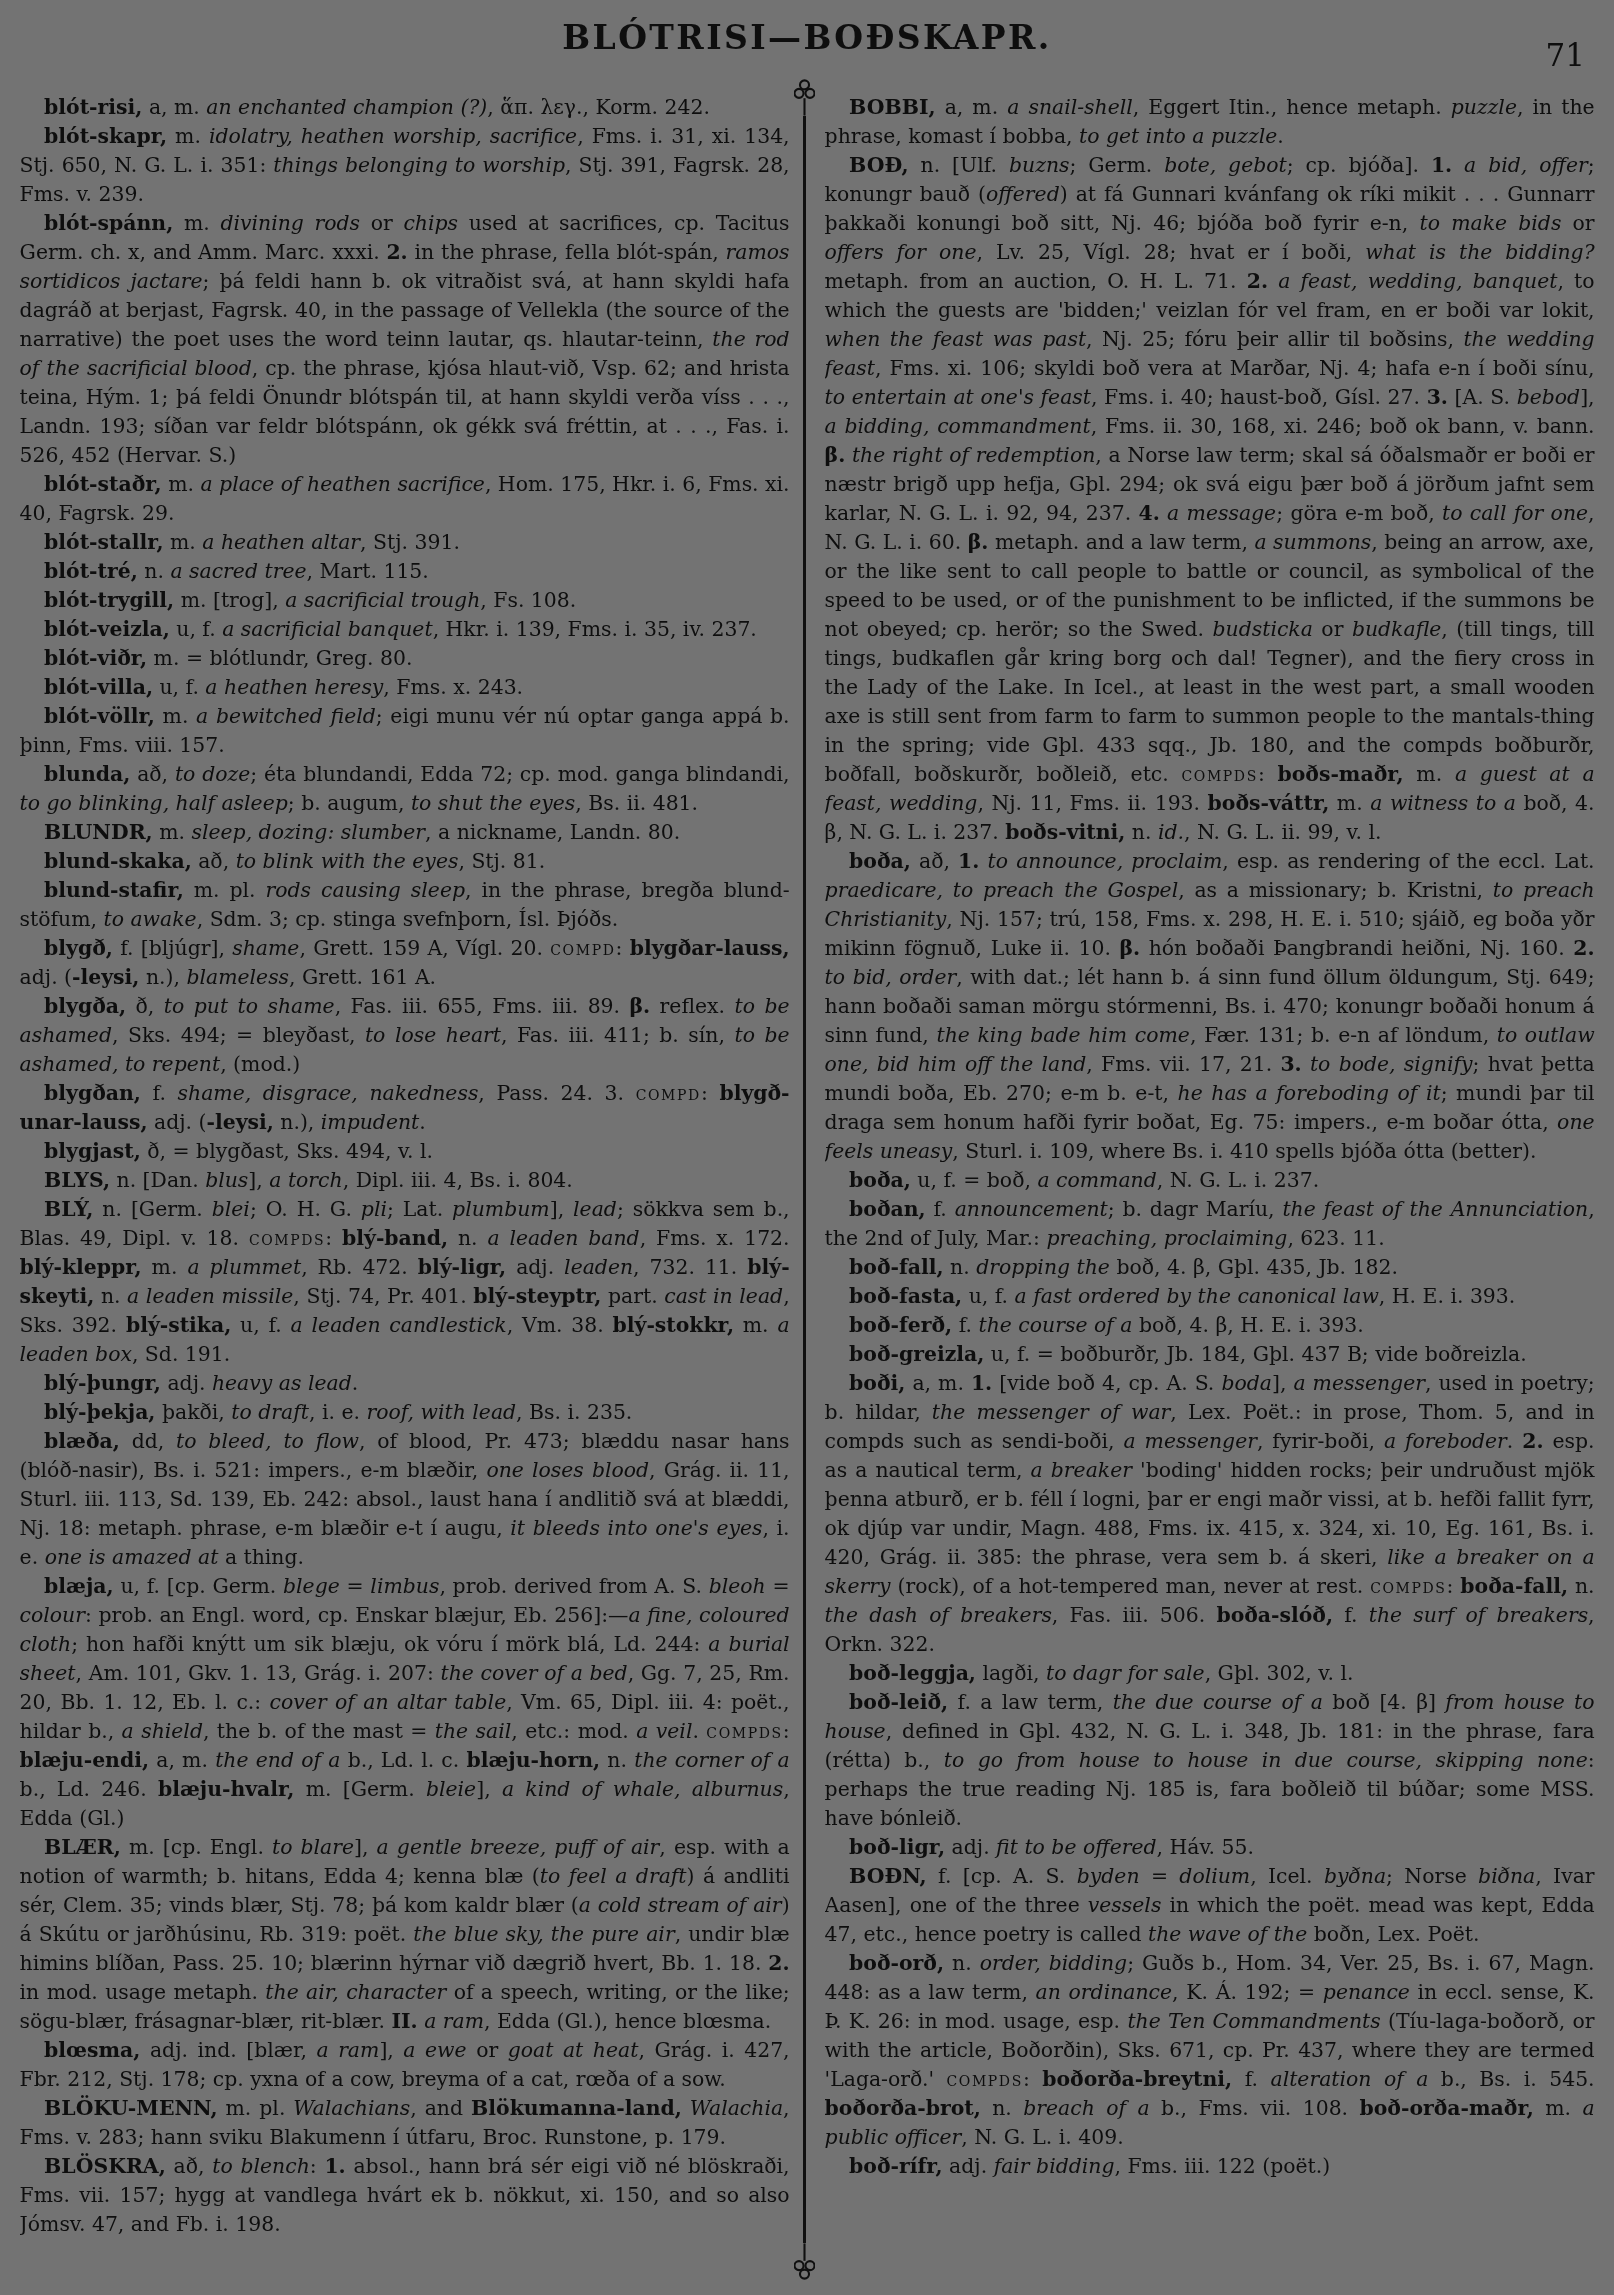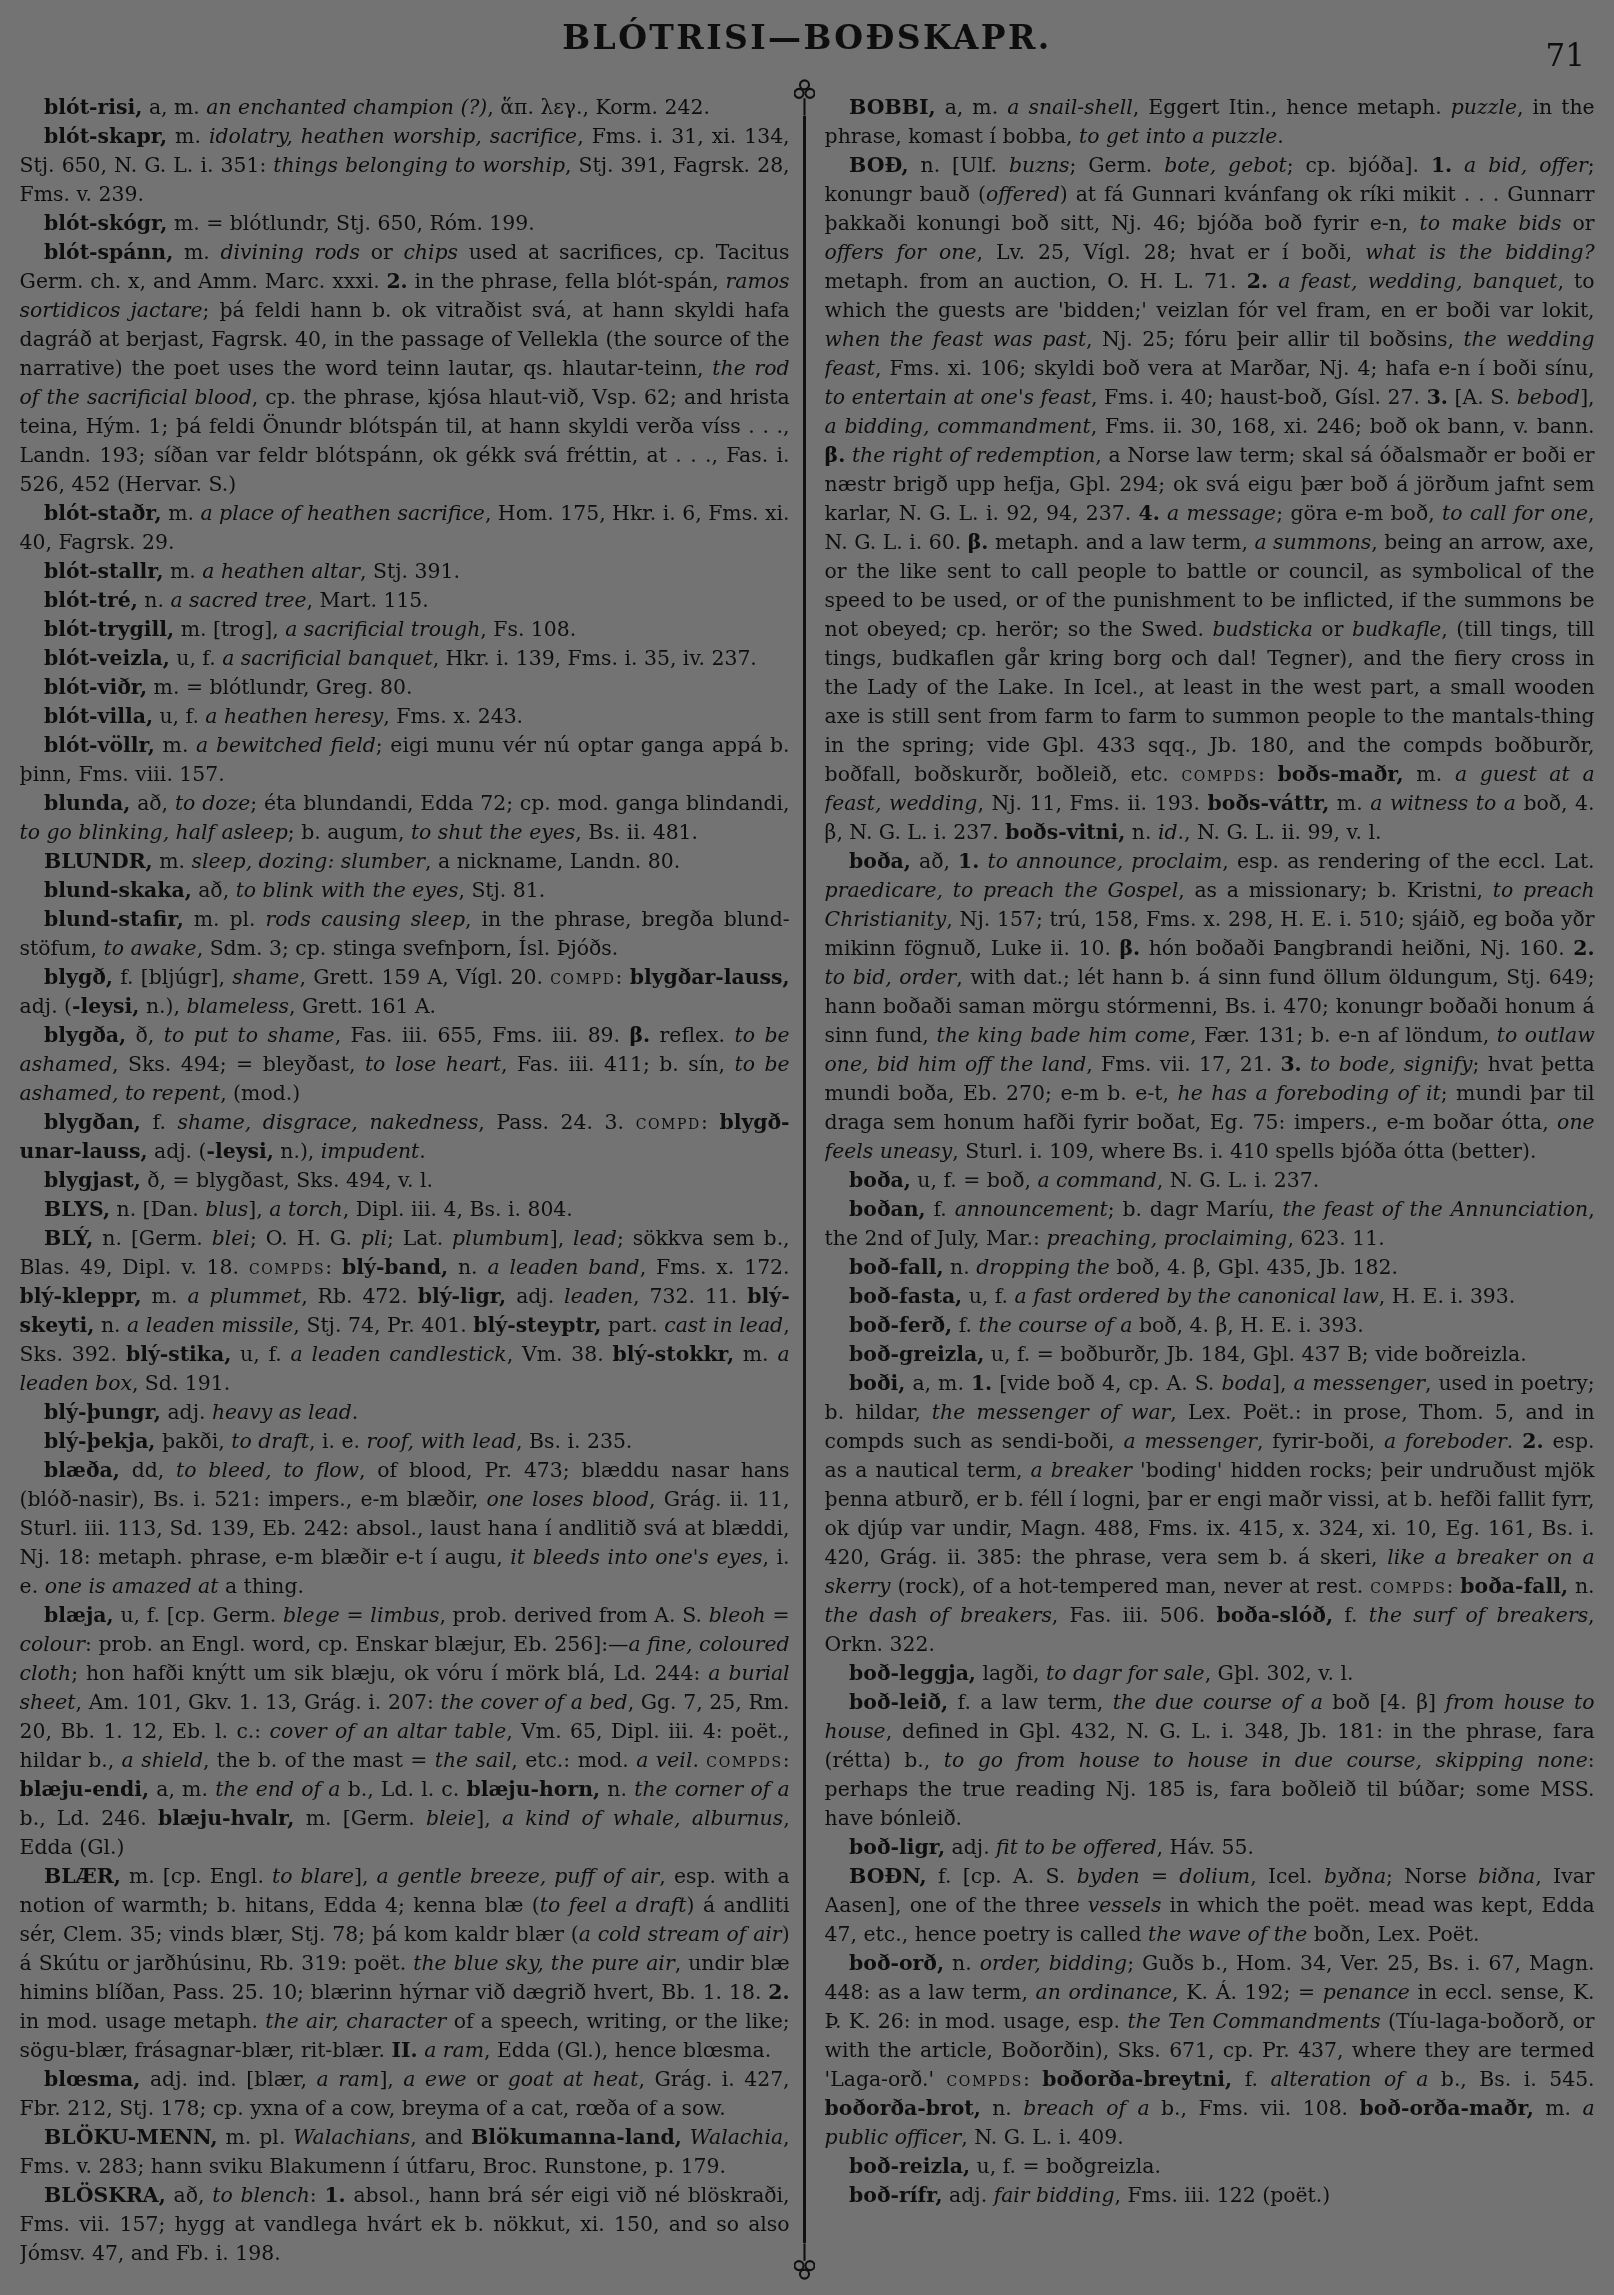--- a/index.html
+++ b/index.html
@@ -72,21 +72,20 @@
         <circle cx="19.8" cy="27.5" r="5.6"></circle>
         <circle cx="13" cy="38" r="5.6"></circle>
       </g>
     </svg>
   </div>
 
   <div class="columns">
     <div class="column">
         <p class="entry"><span class="run-b">blót-risi,</span><span class="run-r"> a, m. </span><span class="run-i">an enchanted champion (?)</span><span class="run-r">, ἅπ. λεγ., Korm. 242.</span></p>
         <p class="entry"><span class="run-b">blót-skapr,</span><span class="run-r"> m. </span><span class="run-i">idolatry, heathen worship, sacrifice</span><span class="run-r">, Fms. i. 31, xi. 134, Stj. 650, N. G. L. i. 351: </span><span class="run-i">things belonging to worship</span><span class="run-r">, Stj. 391, Fagrsk. 28, Fms. v. 239.</span></p>
-        <p class="entry"><span class="run-b">blót-skógr,</span><span class="run-r"> m. = blótlundr, Stj. 650, Róm. 199.</span></p>
         <p class="entry"><span class="run-b">blót-spánn,</span><span class="run-r"> m. </span><span class="run-i">divining rods</span><span class="run-r"> or </span><span class="run-i">chips</span><span class="run-r"> used at sacrifices, cp. Tacitus Germ. ch. x, and Amm. Marc. xxxi. </span><span class="run-b">2.</span><span class="run-r"> in the phrase, fella blót-spán, </span><span class="run-i">ramos sortidicos jactare</span><span class="run-r">; þá feldi hann b. ok vitraðist svá, at hann skyldi hafa dagráð at berjast, Fagrsk. 40, in the passage of Vellekla (the source of the narrative) the poet uses the word teinn lautar, qs. hlautar-teinn, </span><span class="run-i">the rod of the sacrificial blood</span><span class="run-r">, cp. the phrase, kjósa hlaut-við, Vsp. 62; and hrista teina, Hým. 1; þá feldi Önundr blótspán til, at hann skyldi verða víss . . ., Landn. 193; síðan var feldr blótspánn, ok gékk svá fréttin, at . . ., Fas. i. 526, 452 (Hervar. S.)</span></p>
         <p class="entry"><span class="run-b">blót-staðr,</span><span class="run-r"> m. </span><span class="run-i">a place of heathen sacrifice</span><span class="run-r">, Hom. 175, Hkr. i. 6, Fms. xi. 40, Fagrsk. 29.</span></p>
         <p class="entry"><span class="run-b">blót-stallr,</span><span class="run-r"> m. </span><span class="run-i">a heathen altar</span><span class="run-r">, Stj. 391.</span></p>
         <p class="entry"><span class="run-b">blót-tré,</span><span class="run-r"> n. </span><span class="run-i">a sacred tree</span><span class="run-r">, Mart. 115.</span></p>
         <p class="entry"><span class="run-b">blót-trygill,</span><span class="run-r"> m. [trog], </span><span class="run-i">a sacrificial trough</span><span class="run-r">, Fs. 108.</span></p>
         <p class="entry"><span class="run-b">blót-veizla,</span><span class="run-r"> u, f. </span><span class="run-i">a sacrificial banquet</span><span class="run-r">, Hkr. i. 139, Fms. i. 35, iv. 237.</span></p>
         <p class="entry"><span class="run-b">blót-viðr,</span><span class="run-r"> m. = blótlundr, Greg. 80.</span></p>
         <p class="entry"><span class="run-b">blót-villa,</span><span class="run-r"> u, f. </span><span class="run-i">a heathen heresy</span><span class="run-r">, Fms. x. 243.</span></p>
         <p class="entry"><span class="run-b">blót-völlr,</span><span class="run-r"> m. </span><span class="run-i">a bewitched field</span><span class="run-r">; eigi munu vér nú optar ganga appá b. þinn, Fms. viii. 157.</span></p>
         <p class="entry"><span class="run-b">blunda,</span><span class="run-r"> að, </span><span class="run-i">to doze</span><span class="run-r">; éta blundandi, Edda 72; cp. mod. ganga blindandi, </span><span class="run-i">to go blinking, half asleep</span><span class="run-r">; b. augum, </span><span class="run-i">to shut the eyes</span><span class="run-r">, Bs. ii. 481.</span></p>
@@ -117,20 +116,19 @@
         <p class="entry"><span class="run-b">boð-fall,</span><span class="run-r"> n. </span><span class="run-i">dropping the</span><span class="run-r"> boð, 4. β, Gþl. 435, Jb. 182.</span></p>
         <p class="entry"><span class="run-b">boð-fasta,</span><span class="run-r"> u, f. </span><span class="run-i">a fast ordered by the canonical law</span><span class="run-r">, H. E. i. 393.</span></p>
         <p class="entry"><span class="run-b">boð-ferð,</span><span class="run-r"> f. </span><span class="run-i">the course of a</span><span class="run-r"> boð, 4. β, H. E. i. 393.</span></p>
         <p class="entry"><span class="run-b">boð-greizla,</span><span class="run-r"> u, f. = boðburðr, Jb. 184, Gþl. 437 B; vide boðreizla.</span></p>
         <p class="entry"><span class="run-b">boði,</span><span class="run-r"> a, m. </span><span class="run-b">1.</span><span class="run-r"> [vide boð 4, cp. A. S. </span><span class="run-i">boda</span><span class="run-r">], </span><span class="run-i">a messenger</span><span class="run-r">, used in poetry; b. hildar, </span><span class="run-i">the messenger of war</span><span class="run-r">, Lex. Poët.: in prose, Thom. 5, and in compds such as sendi-boði, </span><span class="run-i">a messenger</span><span class="run-r">, fyrir-boði, </span><span class="run-i">a foreboder</span><span class="run-r">. </span><span class="run-b">2.</span><span class="run-r"> esp. as a nautical term, </span><span class="run-i">a breaker</span><span class="run-r"> 'boding' hidden rocks; þeir undruðust mjök þenna atburð, er b. féll í logni, þar er engi maðr vissi, at b. hefði fallit fyrr, ok djúp var undir, Magn. 488, Fms. ix. 415, x. 324, xi. 10, Eg. 161, Bs. i. 420, Grág. ii. 385: the phrase, vera sem b. á skeri, </span><span class="run-i">like a breaker on a skerry</span><span class="run-r"> (rock), of a hot-tempered man, never at rest. </span><span class="run-sc">compds</span><span class="run-r">: </span><span class="run-b">boða-fall,</span><span class="run-r"> n. </span><span class="run-i">the dash of breakers</span><span class="run-r">, Fas. iii. 506. </span><span class="run-b">boða-slóð,</span><span class="run-r"> f. </span><span class="run-i">the surf of breakers</span><span class="run-r">, Orkn. 322.</span></p>
         <p class="entry"><span class="run-b">boð-leggja,</span><span class="run-r"> lagði, </span><span class="run-i">to dagr for sale</span><span class="run-r">, Gþl. 302, v. l.</span></p>
         <p class="entry"><span class="run-b">boð-leið,</span><span class="run-r"> f. a law term, </span><span class="run-i">the due course of a</span><span class="run-r"> boð [4. β] </span><span class="run-i">from house to house</span><span class="run-r">, defined in Gþl. 432, N. G. L. i. 348, Jb. 181: in the phrase, fara (rétta) b., </span><span class="run-i">to go from house to house in due course, skipping none</span><span class="run-r">: perhaps the true reading Nj. 185 is, fara boðleið til búðar; some MSS. have bónleið.</span></p>
         <p class="entry"><span class="run-b">boð-ligr,</span><span class="run-r"> adj. </span><span class="run-i">fit to be offered</span><span class="run-r">, Háv. 55.</span></p>
         <p class="entry"><span class="run-b">BOÐN,</span><span class="run-r"> f. [cp. A. S. </span><span class="run-i">byden</span><span class="run-r"> = </span><span class="run-i">dolium</span><span class="run-r">, Icel. </span><span class="run-i">byðna</span><span class="run-r">; Norse </span><span class="run-i">biðna</span><span class="run-r">, Ivar Aasen], one of the three </span><span class="run-i">vessels</span><span class="run-r"> in which the poët. mead was kept, Edda 47, etc., hence poetry is called </span><span class="run-i">the wave of the</span><span class="run-r"> boðn, Lex. Poët.</span></p>
         <p class="entry"><span class="run-b">boð-orð,</span><span class="run-r"> n. </span><span class="run-i">order, bidding</span><span class="run-r">; Guðs b., Hom. 34, Ver. 25, Bs. i. 67, Magn. 448: as a law term, </span><span class="run-i">an ordinance</span><span class="run-r">, K. Á. 192; = </span><span class="run-i">penance</span><span class="run-r"> in eccl. sense, K. Þ. K. 26: in mod. usage, esp. </span><span class="run-i">the Ten Commandments</span><span class="run-r"> (Tíu-laga-boðorð, or with the article, Boðorðin), Sks. 671, cp. Pr. 437, where they are termed 'Laga-orð.' </span><span class="run-sc">compds</span><span class="run-r">: </span><span class="run-b">boðorða-breytni,</span><span class="run-r"> f. </span><span class="run-i">alteration of a</span><span class="run-r"> b., Bs. i. 545. </span><span class="run-b">boðorða-brot,</span><span class="run-r"> n. </span><span class="run-i">breach of a</span><span class="run-r"> b., Fms. vii. 108. </span><span class="run-b">boð-orða-maðr,</span><span class="run-r"> m. </span><span class="run-i">a public officer</span><span class="run-r">, N. G. L. i. 409.</span></p>
-        <p class="entry"><span class="run-b">boð-reizla,</span><span class="run-r"> u, f. = boðgreizla.</span></p>
         <p class="entry"><span class="run-b">boð-rífr,</span><span class="run-r"> adj. </span><span class="run-i">fair bidding</span><span class="run-r">, Fms. iii. 122 (poët.)</span></p>
         <p class="entry"></p>
       </div>
   </div>
 
 </div>
 
 
 </body></html>

